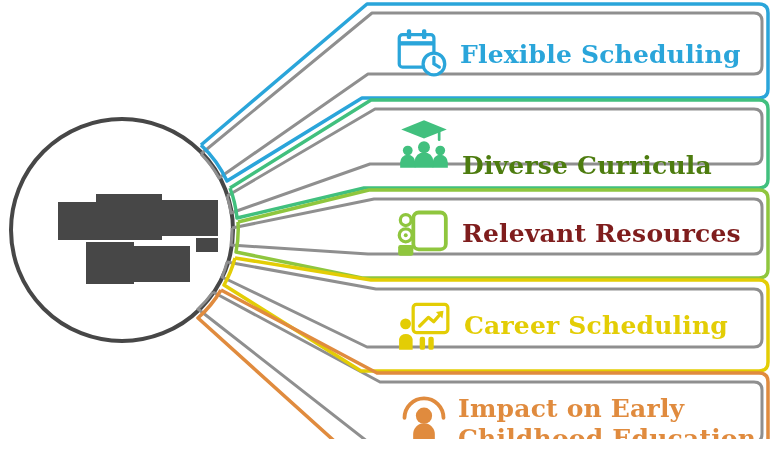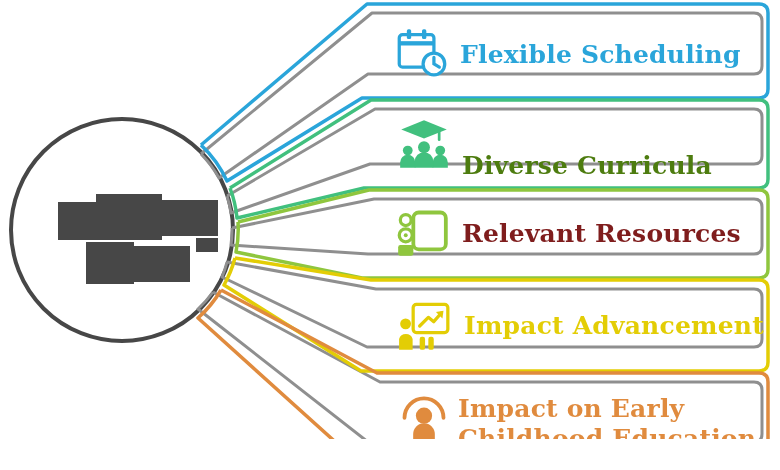--- a/index.html
+++ b/index.html
@@ -109,17 +109,17 @@
       </g>
     </svg>
   </svg>
 
   <div class="label" style="left: 460px; top: 40px; color: rgb(42, 165, 218);">Flexible Scheduling</div>
 
   <div class="label" style="left: 462px; top: 131px; color: #4d7c0f; margin-top: 20px;">Diverse Curricula</div>
 
   <div class="label" style="left: 462px; top: 219px; color: #7f1d1d;">Relevant Resources</div>
 
-  <div class="label" style="left: 464px; top: 311px; color: rgb(227, 205, 5);">Impact Advancement</div>
+  <div class="label" style="left: 464px; top: 311px; color: rgb(227, 205, 5);">Career Scheduling</div>
 
   <div class="label wrap" style="left: 458px; top: 394px; color: rgb(224, 139, 62);">Impact on Early Childhood Education</div>
 
 </div>
 
 </body></html>

